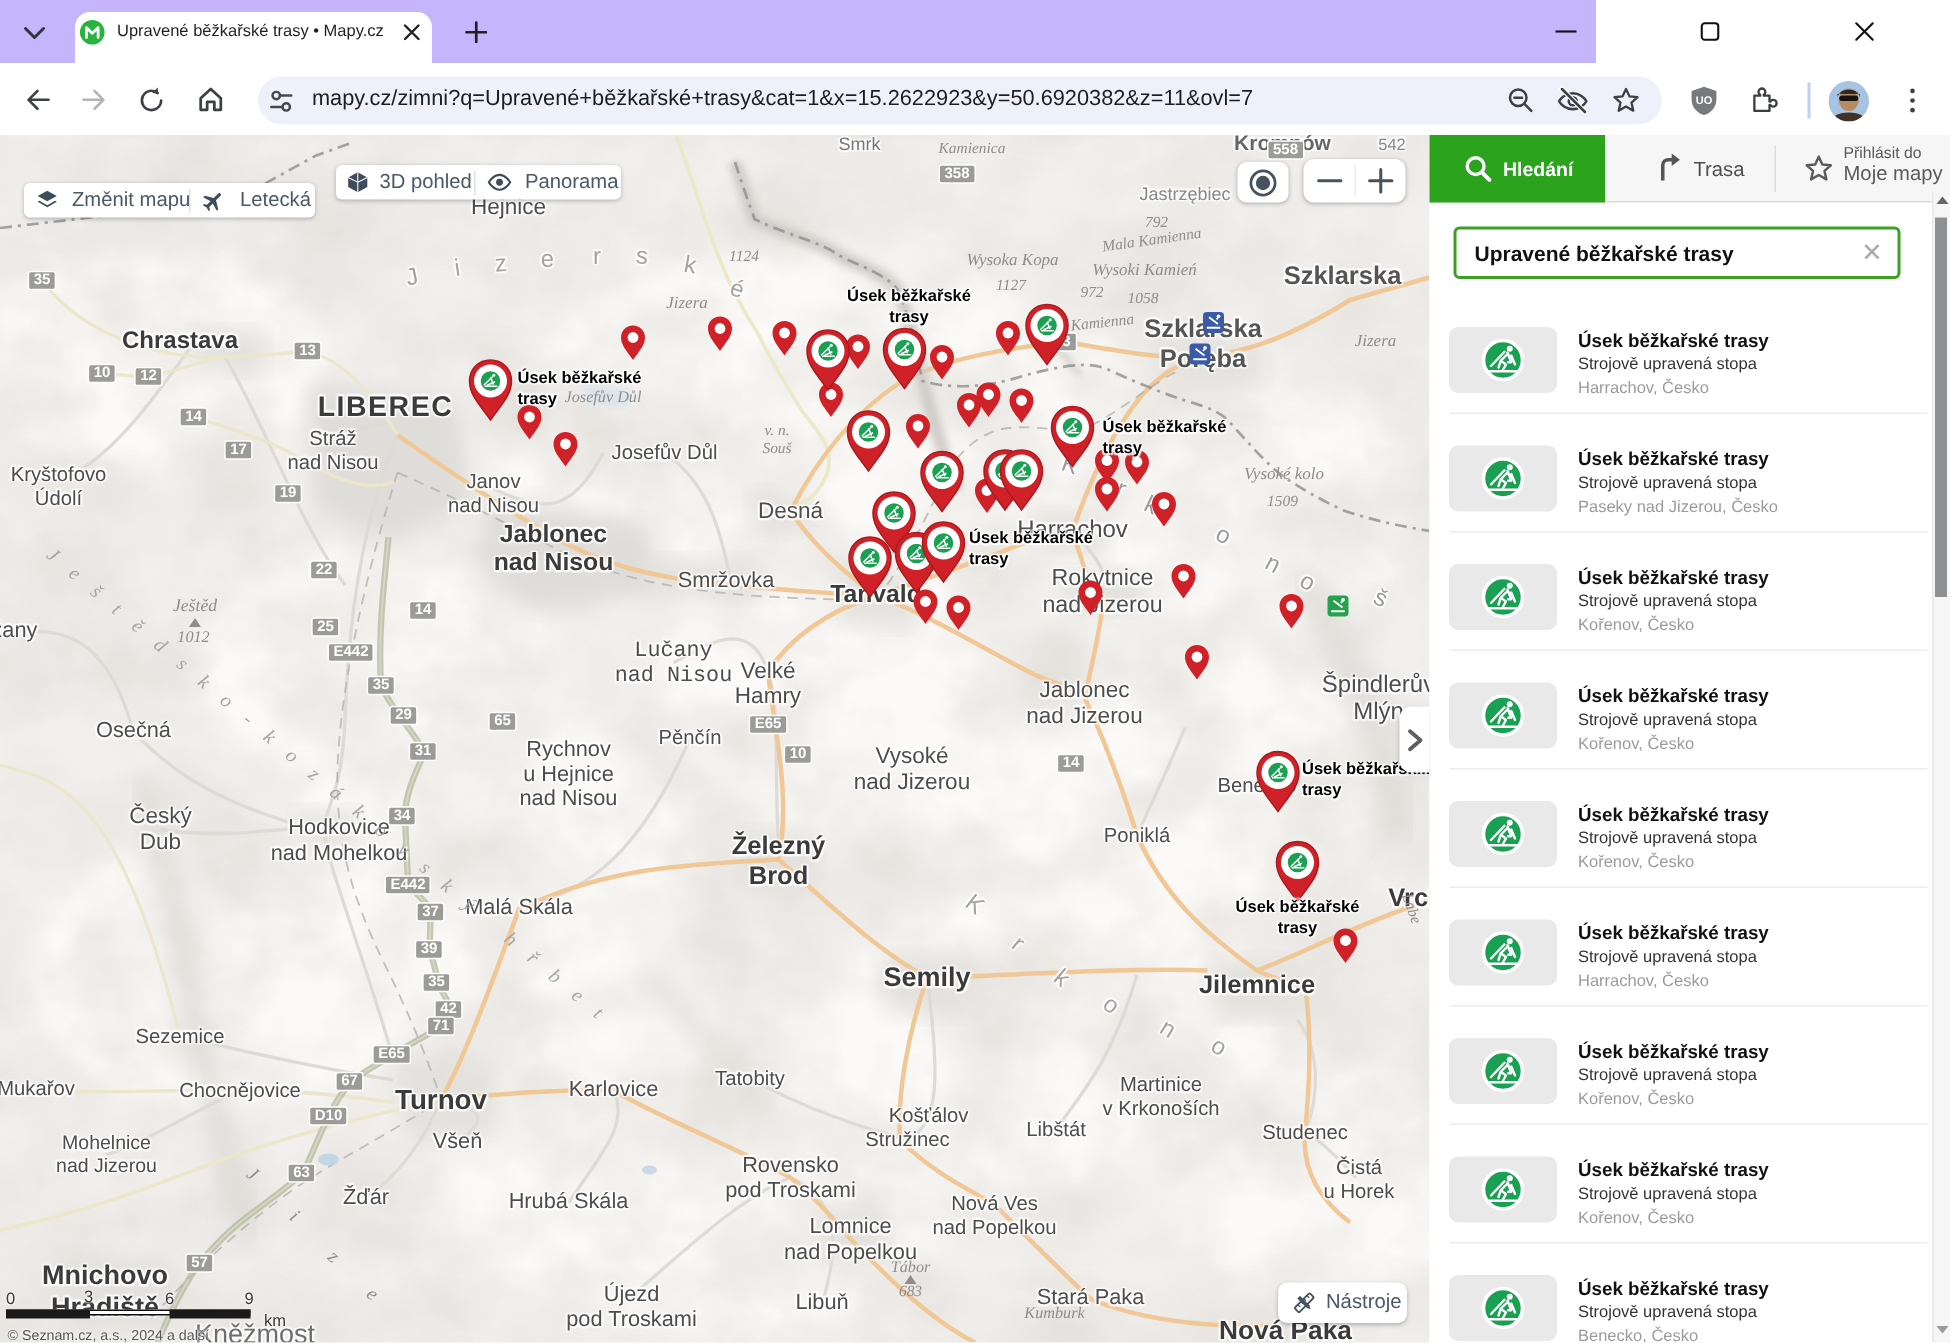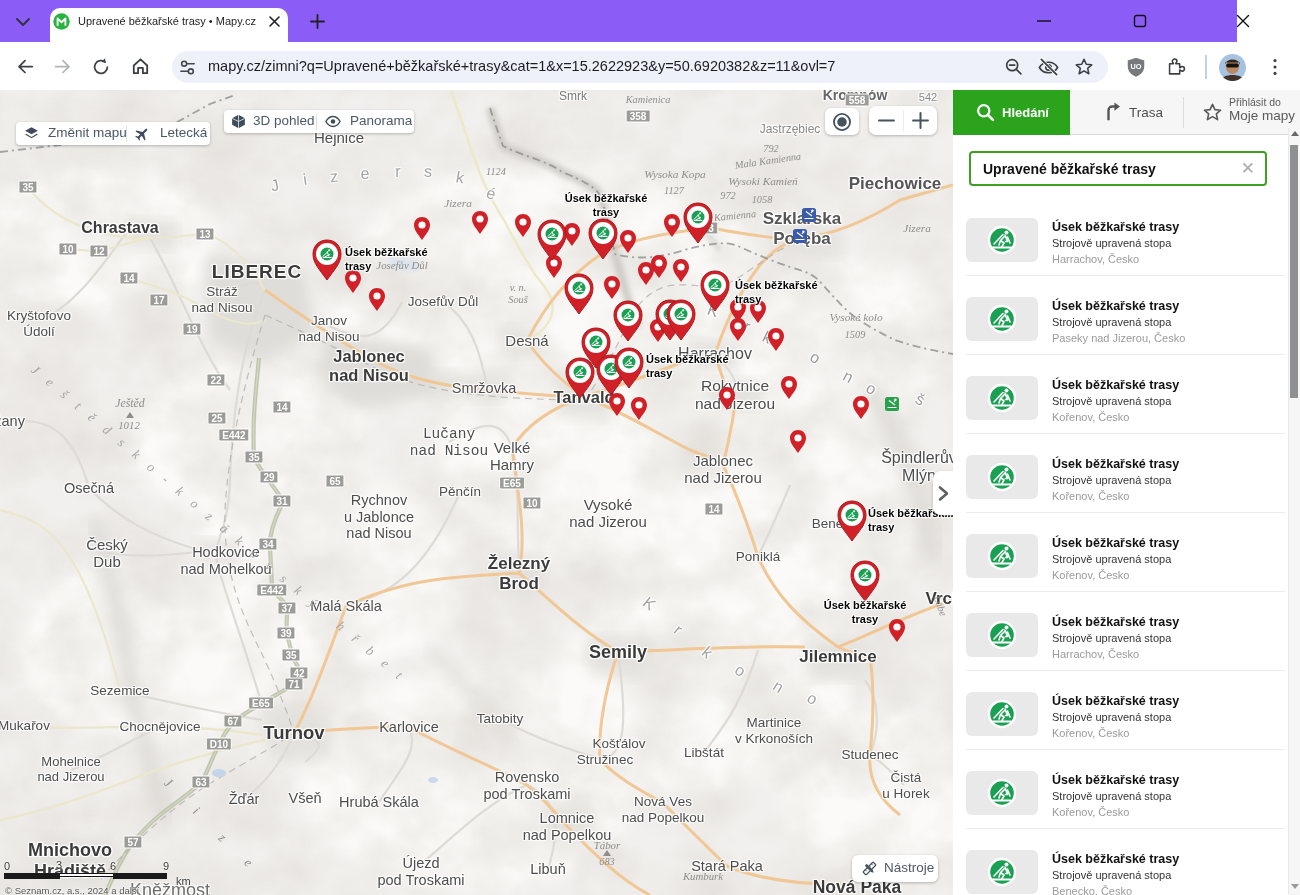--- a/index.html
+++ b/index.html
@@ -1,20 +1,20 @@
 <!DOCTYPE html>
 <html><head>
 <meta charset="utf-8">
 <style>
   * { margin:0; padding:0; box-sizing:border-box; }
   html,body { width:1300px; height:895px; overflow:hidden; font-family:"Liberation Sans", sans-serif; }
   .abs { position:absolute; }
   #win { position:relative; width:1300px; height:895px; background:#fff; }
   
-  #tabstrip { position:absolute; left:0; top:0; width:1237px; height:42px; background:#8b5cf6; }
+  #tabstrip { position:absolute; left:0; top:0; width:1064px; height:42px; background:#c4b5fd; }
   #tab { position:absolute; left:50px; top:8px; width:238px; height:34px; background:#fff; border-radius:10px 10px 0 0; }
   #tabtitle { position:absolute; left:78px; top:15px; font-size:11px; color:#1f1f1f; }
   #toolbar { position:absolute; left:0; top:42px; width:1300px; height:48px; background:#ffffff; }
   #omnibox { position:absolute; left:172px; top:51px; width:936px; height:32px; border-radius:16px; background:#eef1f9; }
   #urltext { position:absolute; left:208px; top:58px; font-size:14.5px; color:#1d1d20; letter-spacing:0; }
   .cicon { position:absolute; color:#46484b; }
   
   #sidebar { position:absolute; left:953px; top:90px; width:347px; height:805px; background:#fff; }
   #sbheader { position:absolute; left:0; top:0; width:347px; height:45px; background:#f6f6f6; border-bottom:1px solid #d9d9d9; }
   #tabhledani { position:absolute; left:0; top:0; width:117px; height:45px; background:#2ba31d; color:#fff; }
@@ -280,21 +280,21 @@
 <path d="M490,18 C497,40 501,50 503,56 C522,66 548,71 562,82 C582,90 595,97 599,104 C609,128 612,152 615,164 C635,170 660,168 684,160 C708,154 726,150 740,157 C760,166 775,172 790,177 C806,182 814,184 822,194 C834,207 845,220 856,228 C868,236 880,243 895,250 C915,257 935,261 953,264" fill="none" stroke="#8f8f8f" stroke-width="1.8" stroke-dasharray="8 4 2 4" opacity="0.8"></path>
 </svg>
 <div class="mlabel big" style="left:257px;top:182px;font-size:19px;letter-spacing:1px;transform:translate(-50%,-50%);">LIBEREC</div>
 <div class="mlabel big" style="left:294px;top:643px;font-size:18.5px;transform:translate(-50%,-50%);">Turnov</div>
 <div class="mlabel big" style="left:120px;top:138px;font-size:16px;transform:translate(-50%,-50%);">Chrastava</div>
 <div class="mlabel big" style="left:369px;top:276px;font-size:16.5px;transform:translate(-50%,-50%);">Jablonec
 nad Nisou</div>
 <div class="mlabel big" style="left:584px;top:307px;font-size:16.5px;transform:translate(-50%,-50%);">Tanvald</div>
 <div class="mlabel big" style="left:802px;top:139px;font-size:17px;color:#555;transform:translate(-50%,-50%);">Szklarska
 Poręba</div>
-<div class="mlabel big" style="left:895px;top:94px;font-size:17px;color:#555;transform:translate(-50%,-50%);">Piechowice</div>
+<div class="mlabel big" style="left:895px;top:94px;font-size:17px;color:#555;transform:translate(-50%,-50%);">Szklarska</div>
 <div class="mlabel big" style="left:519px;top:484px;font-size:17px;transform:translate(-50%,-50%);">Železný
 Brod</div>
 <div class="mlabel big" style="left:618px;top:562px;font-size:18px;transform:translate(-50%,-50%);">Semily</div>
 <div class="mlabel big" style="left:838px;top:567px;font-size:17px;transform:translate(-50%,-50%);">Jilemnice</div>
 <div class="mlabel big" style="left:944px;top:509px;font-size:17px;transform:translate(-50%,-50%);">Vrch</div>
 <div class="mlabel big" style="left:70px;top:771px;font-size:18px;transform:translate(-50%,-50%);">Mnichovo
 Hradiště</div>
 <div class="mlabel big" style="left:857px;top:797px;font-size:17.5px;transform:translate(-50%,-50%);">Nová Paka</div>
 <div class="mlabel " style="left:170px;top:800px;font-size:18px;color:#757575;color:#6e6e6e;transform:translate(-50%,-50%);">Kněžmost</div>
 <div class="mlabel " style="left:339px;top:48px;font-size:15px;transform:translate(-50%,-50%);">Hejnice</div>
@@ -312,36 +312,36 @@
 <div class="mlabel " style="left:449px;top:353px;font-size:14.5px;transform:translate(-50%,-50%);font-family:Liberation Mono, monospace;">Lučany
 nad Nisou</div>
 <div class="mlabel " style="left:329px;top:239px;font-size:13.5px;transform:translate(-50%,-50%);">Janov
 nad Nisou</div>
 <div class="mlabel " style="left:443px;top:212px;font-size:13.5px;transform:translate(-50%,-50%);">Josefův Důl</div>
 <div class="mlabel " style="left:222px;top:210px;font-size:13.5px;transform:translate(-50%,-50%);">Stráž
 nad Nisou</div>
 <div class="mlabel " style="left:39px;top:234px;font-size:13.5px;transform:translate(-50%,-50%);">Kryštofovo
 Údolí</div>
 <div class="mlabel " style="left:379px;top:427px;font-size:14.5px;transform:translate(-50%,-50%);">Rychnov
-u Jablonce
+u Hejnice
 nad Nisou</div>
 <div class="mlabel " style="left:460px;top:402px;font-size:13.5px;transform:translate(-50%,-50%);">Pěnčín</div>
 <div class="mlabel " style="left:216px;top:471px;font-size:14.5px;transform:translate(-50%,-50%);margin-left:10px;">Hodkovice
 nad Mohelkou</div>
 <div class="mlabel " style="left:107px;top:463px;font-size:15px;transform:translate(-50%,-50%);">Český
 Dub</div>
 <div class="mlabel " style="left:89px;top:398px;font-size:14.5px;transform:translate(-50%,-50%);">Osečná</div>
 <div class="mlabel " style="left:120px;top:601px;font-size:13.5px;transform:translate(-50%,-50%);">Sezemice</div>
 <div class="mlabel " style="left:24px;top:636px;font-size:13.5px;transform:translate(-50%,-50%);">Mukařov</div>
 <div class="mlabel " style="left:160px;top:637px;font-size:13.5px;transform:translate(-50%,-50%);">Chocnějovice</div>
 <div class="mlabel " style="left:71px;top:680px;font-size:13px;transform:translate(-50%,-50%);">Mohelnice
 nad Jizerou</div>
 <div class="mlabel " style="left:346px;top:516px;font-size:14.5px;transform:translate(-50%,-50%);">Malá Skála</div>
 <div class="mlabel " style="left:409px;top:637px;font-size:14.5px;transform:translate(-50%,-50%);">Karlovice</div>
-<div class="mlabel " style="left:305px;top:672px;font-size:14.5px;transform:translate(-50%,-50%);margin-top:36px;">Všeň</div>
+<div class="mlabel " style="left:305px;top:672px;font-size:14.5px;transform:translate(-50%,-50%);">Všeň</div>
 <div class="mlabel " style="left:244px;top:709px;font-size:14.5px;transform:translate(-50%,-50%);">Žďár</div>
 <div class="mlabel " style="left:379px;top:712px;font-size:14.5px;transform:translate(-50%,-50%);">Hrubá Skála</div>
 <div class="mlabel " style="left:527px;top:696px;font-size:14.5px;transform:translate(-50%,-50%);">Rovensko
 pod Troskami</div>
 <div class="mlabel " style="left:500px;top:629px;font-size:13.5px;transform:translate(-50%,-50%);">Tatobity</div>
 <div class="mlabel " style="left:619px;top:654px;font-size:13.5px;transform:translate(-50%,-50%);">Košťálov</div>
 <div class="mlabel " style="left:605px;top:670px;font-size:13.5px;transform:translate(-50%,-50%);">Stružinec</div>
 <div class="mlabel " style="left:704px;top:663px;font-size:13.5px;transform:translate(-50%,-50%);">Libštát</div>
 <div class="mlabel " style="left:567px;top:737px;font-size:14.5px;transform:translate(-50%,-50%);">Lomnice
 nad Popelkou</div>

